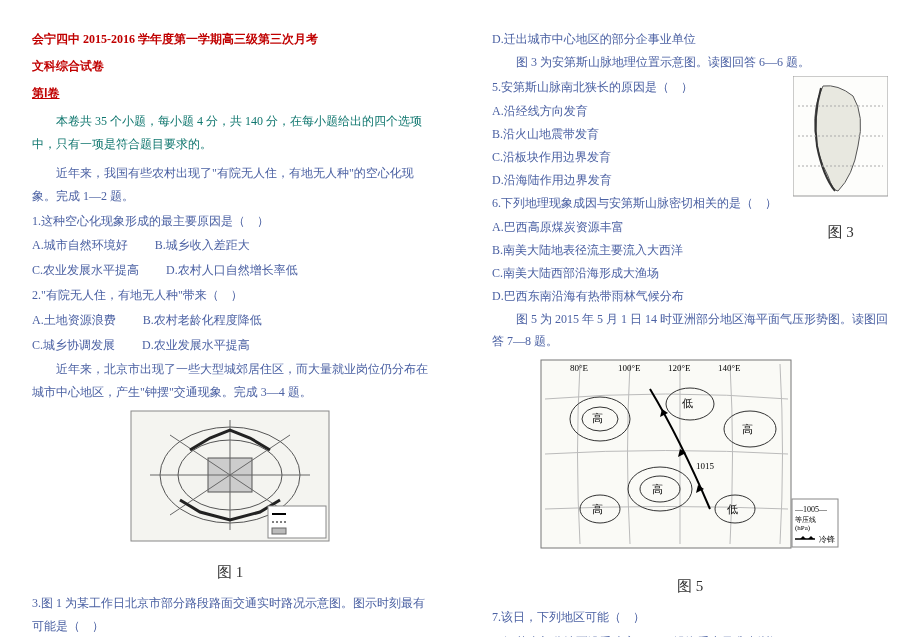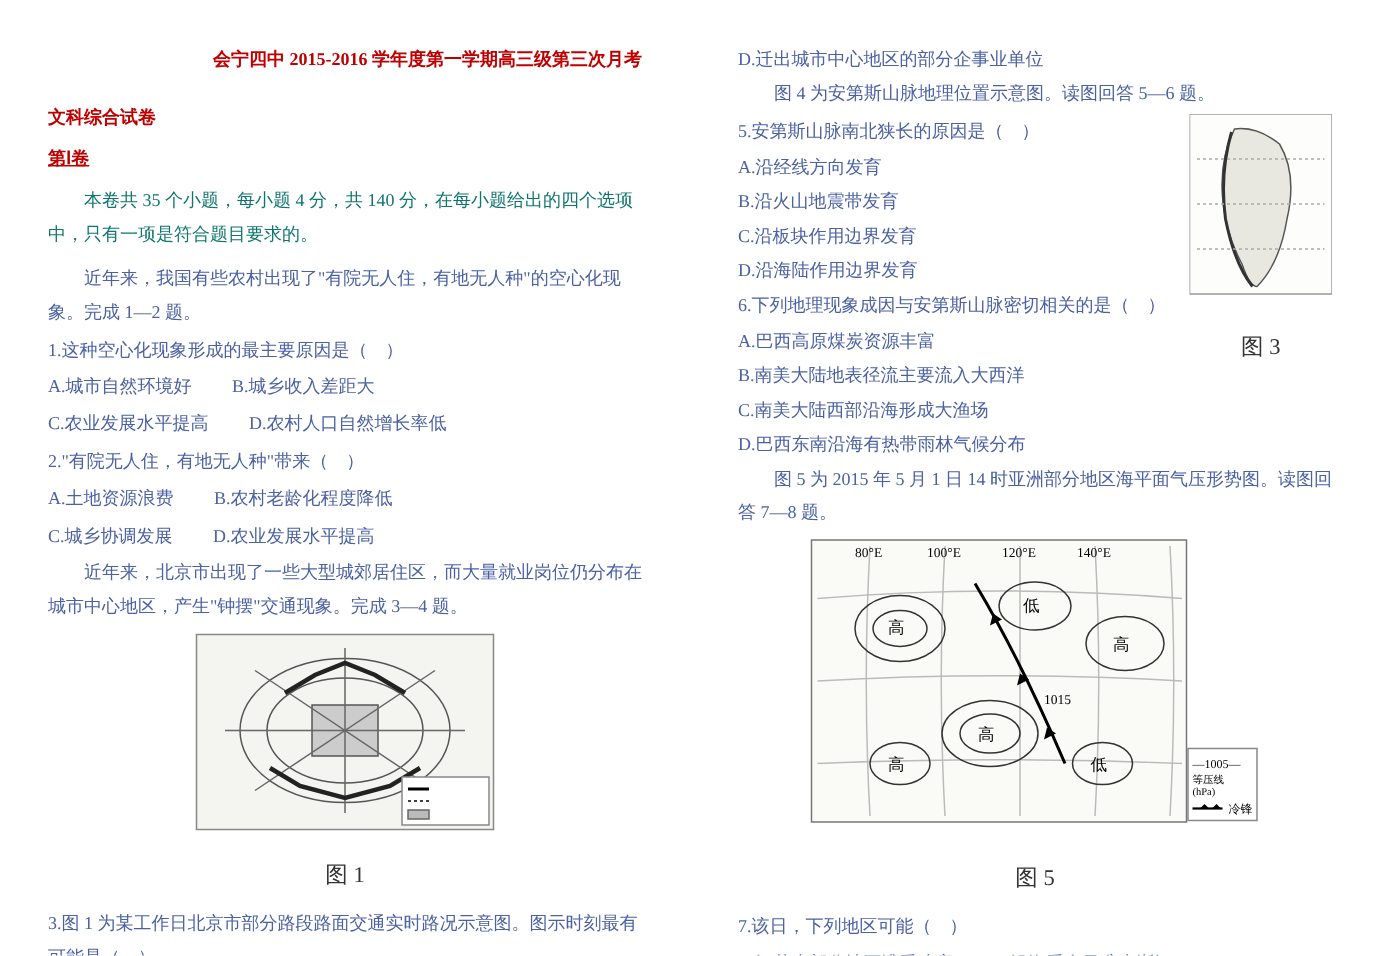--- a/index.html
+++ b/index.html
@@ -11,24 +11,24 @@
       width: 920px;
       height: 637px;
       display: flex;
       color: #000;
     }
     .column {
       width: 50%;
       padding: 28px 32px 10px 32px;
     }
     .title-line {
-      text-align: right;
+      text-align: left;
       color: #c00000;
       font-weight: bold;
-      margin-bottom: 16px;
+      margin-bottom: 4px;
     }
     .subtitle {
       text-align: left;
       color: #c00000;
       font-weight: bold;
       margin-bottom: 4px;
     }
     .section-label {
       text-align: left;
       color: #c00000;
@@ -132,21 +132,21 @@
     <span>A.8：00</span>
     <span>B.12：00</span>
     <span>C.14：00</span>
     <span>D.18：00</span>
   </div>
 
 </div>
 
 <div class="column right-col-wrap">
   <div class="opt-line">D.迁出城市中心地区的部分企事业单位</div>
-  <div class="para" style="text-indent:2em;">图 4 为安第斯山脉地理位置示意图。读图回答 5—6 题。</div>
+  <div class="para" style="text-indent:2em;">图 3 为安第斯山脉地理位置示意图。读图回答 6—6 题。</div>
 
   <div class="float-img">
     <svg width="95" height="135" viewBox="0 0 95 135">
       <rect x="0" y="0" width="95" height="120" fill="#fdfdfb" stroke="#999"></rect>
       <path d="M30,10 Q20,30 22,55 Q24,80 35,100 Q40,115 45,115 Q60,100 65,70 Q72,40 60,20 Q45,8 30,10 Z" fill="#e8e8e0" stroke="#555" stroke-width="1"></path>
       <path d="M28,12 Q20,40 24,70 Q30,100 42,115" fill="none" stroke="#333" stroke-width="2"></path>
       <line x1="5" y1="30" x2="90" y2="30" stroke="#aaa" stroke-dasharray="2,2"></line>
       <line x1="5" y1="60" x2="90" y2="60" stroke="#aaa" stroke-dasharray="2,2"></line>
       <line x1="5" y1="90" x2="90" y2="90" stroke="#aaa" stroke-dasharray="2,2"></line>
     </svg>

